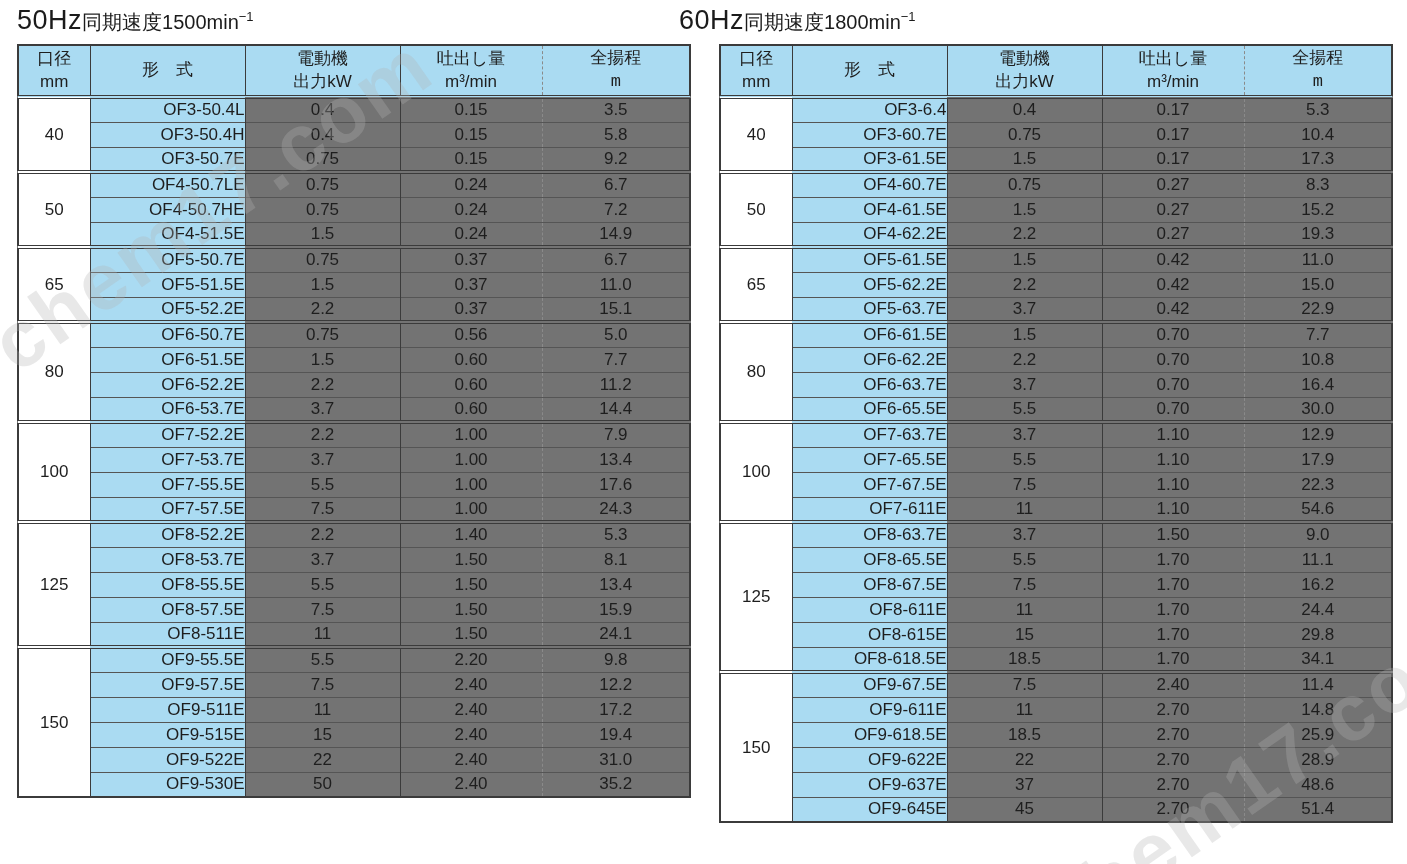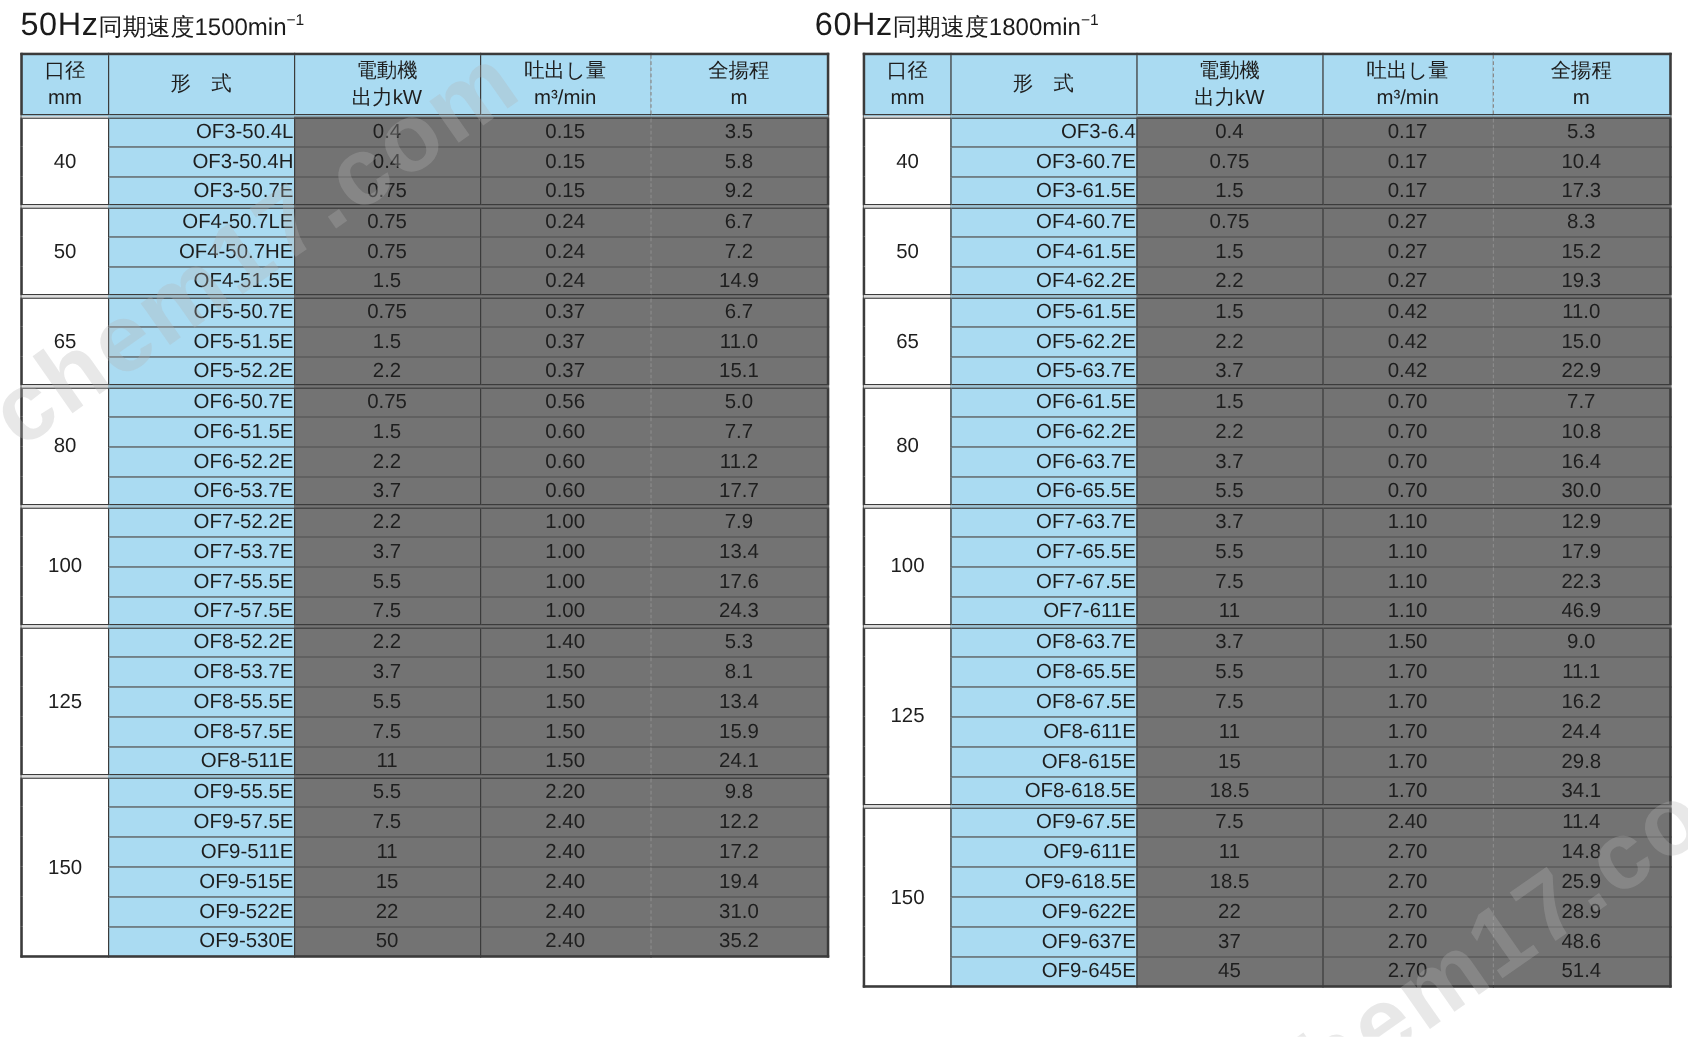--- a/index.html
+++ b/index.html
@@ -54,21 +54,21 @@
   }
   thead th {
     height: 52px;
     background: var(--blue, #aadbf2);
     border-left: 1px solid var(--line, #3b3b3b);
     border-bottom: 4px double var(--line, #3b3b3b);
     line-height: 1.3;
     text-align: center;
   }
   thead th:first-child { border-left: none; }
-  thead th.col-head { border-left: 1px dashed #8a8a8a; }
+  thead th.col-head { border-left: 1px dashed #8a8a8a; font-family: Liberation Mono, monospace; }
 
   td { height: 25px; }
   td.bore  { text-align: center; background: #ffffff; }
   td.model {
     text-align: right;
     padding-left: 14px;
     background: var(--blue, #aadbf2);
     border-left: 1px solid var(--line, #3b3b3b);
   }
   td.num { text-align: center; border-left: 1px solid var(--line, #3b3b3b); }
@@ -214,21 +214,21 @@
         <tr>
           <td class="model">OF6-52.2E</td>
           <td class="num">2.2</td>
           <td class="num">0.60</td>
           <td class="num head-col">11.2</td>
         </tr>
         <tr>
           <td class="model">OF6-53.7E</td>
           <td class="num">3.7</td>
           <td class="num">0.60</td>
-          <td class="num head-col">17.7</td>
+          <td class="num head-col">14.4</td>
         </tr>
       </tbody>
       <tbody class="grp">
         <tr>
           <td class="bore" rowspan="4">100</td>
           <td class="model">OF7-52.2E</td>
           <td class="num">2.2</td>
           <td class="num">1.00</td>
           <td class="num head-col">7.9</td>
         </tr>
@@ -464,21 +464,21 @@
         <tr>
           <td class="model">OF7-67.5E</td>
           <td class="num">7.5</td>
           <td class="num">1.10</td>
           <td class="num head-col">22.3</td>
         </tr>
         <tr>
           <td class="model">OF7-611E</td>
           <td class="num">11</td>
           <td class="num">1.10</td>
-          <td class="num head-col">46.9</td>
+          <td class="num head-col">54.6</td>
         </tr>
       </tbody>
       <tbody class="grp">
         <tr>
           <td class="bore" rowspan="6">125</td>
           <td class="model">OF8-63.7E</td>
           <td class="num">3.7</td>
           <td class="num">1.50</td>
           <td class="num head-col">9.0</td>
         </tr>

